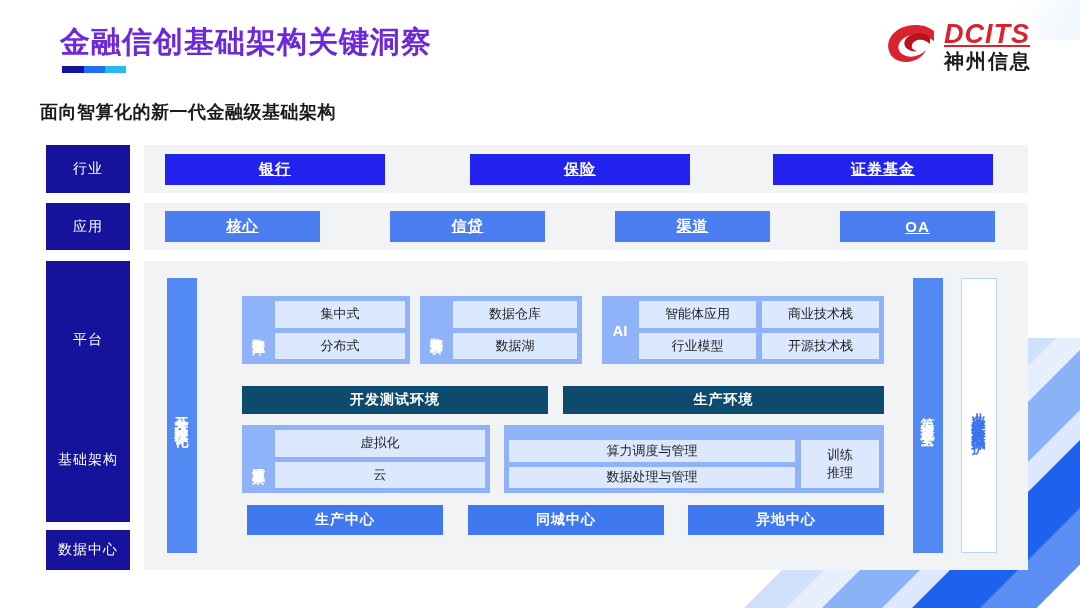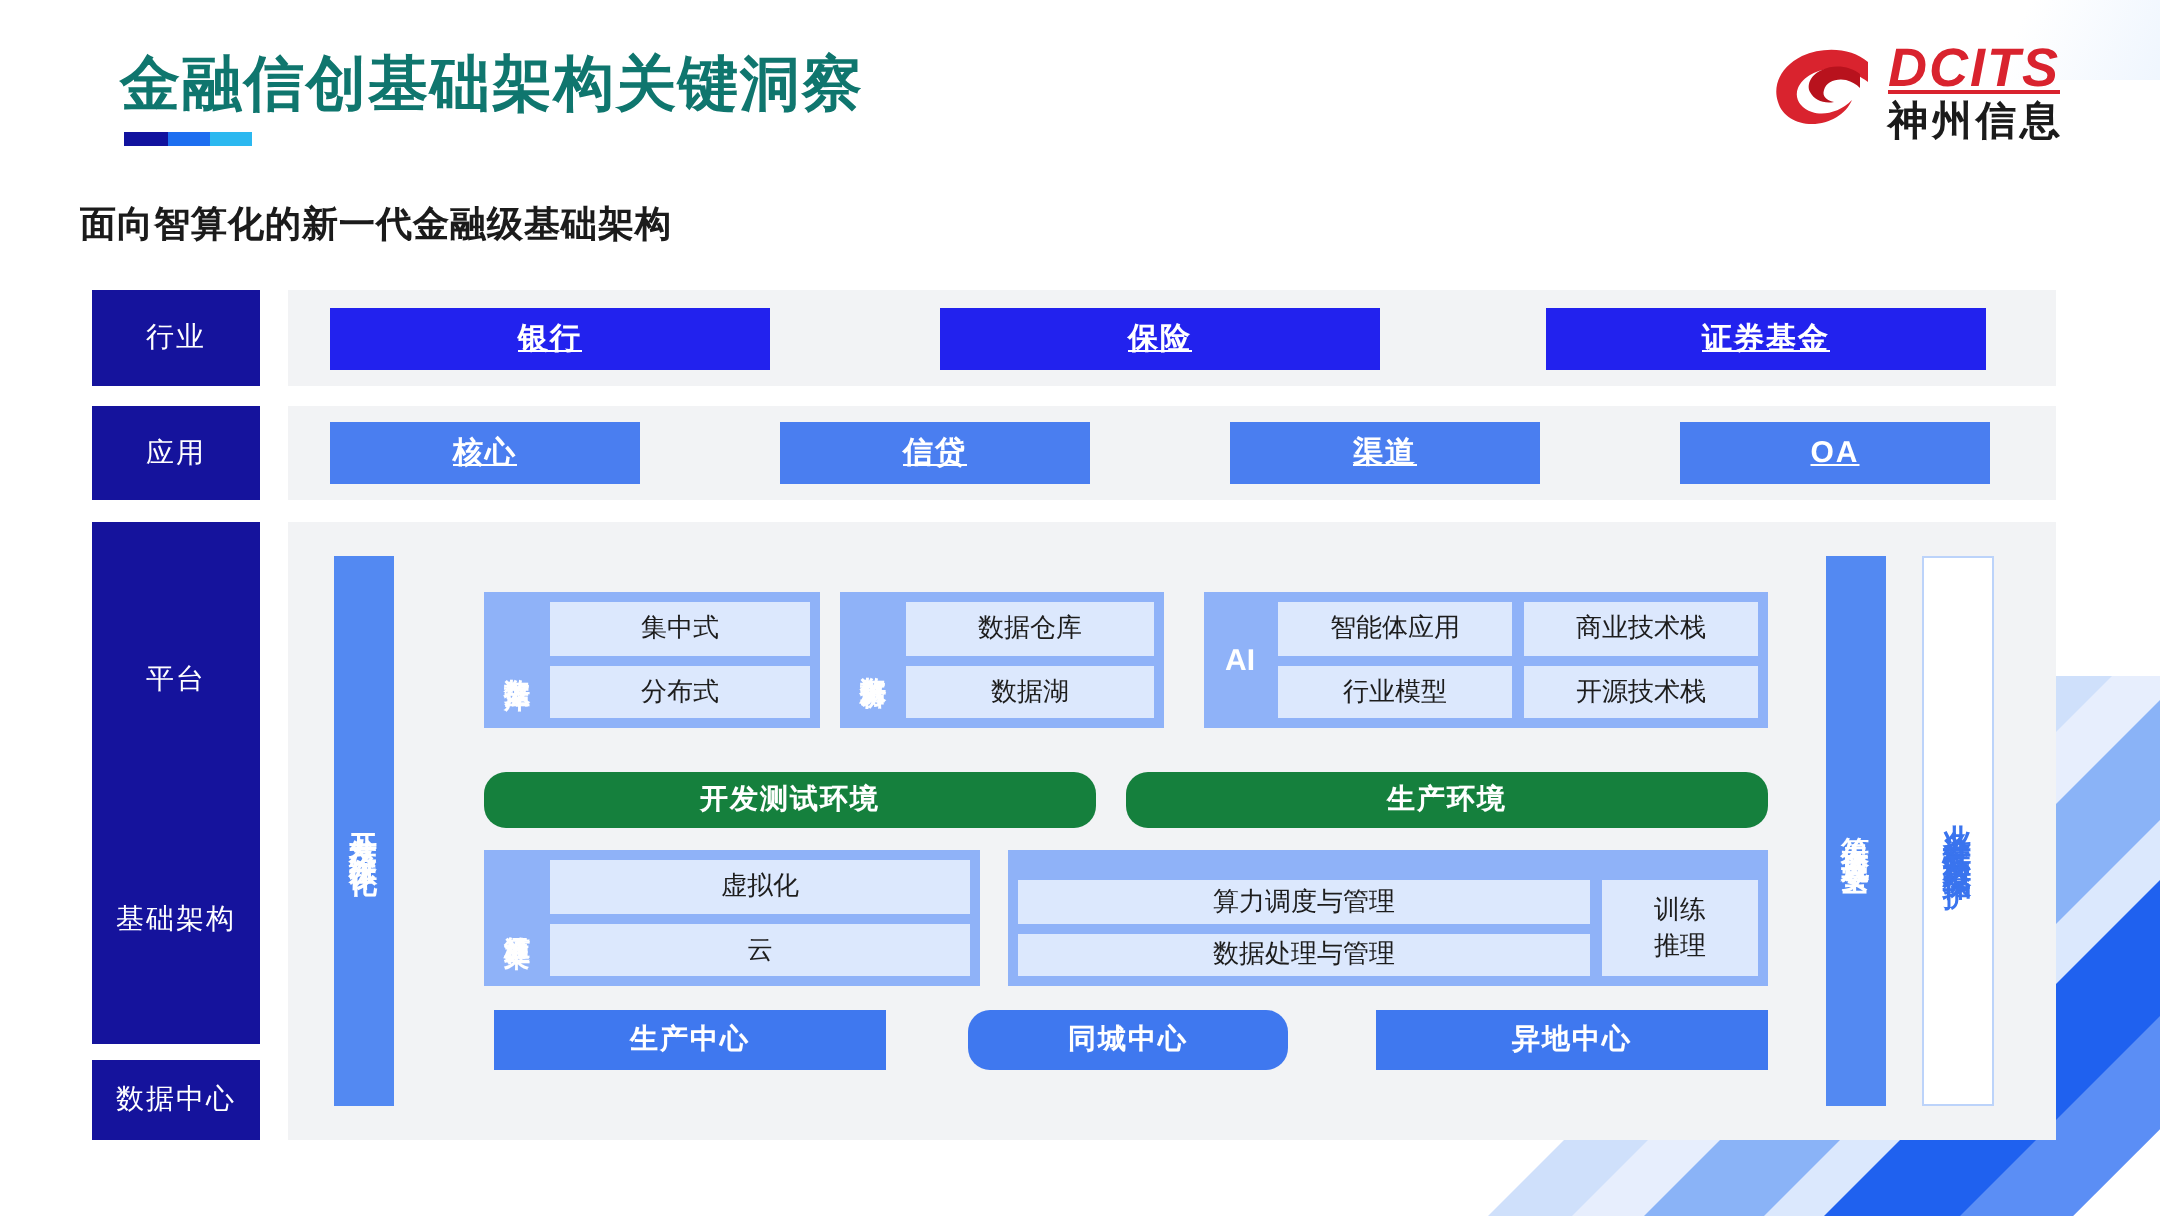--- a/index.html
+++ b/index.html
@@ -42,21 +42,21 @@
     width: 120px; height: 40px;
     background: linear-gradient(115deg, rgba(220,232,253,0) 40%, rgba(226,238,253,.55) 100%);
   }
 
   
   .header { position: absolute; left: 0; top: 0; width: 1080px; height: 92px; }
 
   .title {
     position: absolute; left: 60px; top: 22px;
     font-size: 30px; font-weight: bold;
-    color: #0f766e; letter-spacing: 1px;
+    color: #6d28d9; letter-spacing: 1px;
     white-space: nowrap;
   }
   .title-rule {
     position: absolute; left: 62px; top: 66px;
     width: 64px; height: 7px;
     display: flex;
   }
   .title-rule i { display: block; height: 100%; }
   .tr1 { width: 22px; background: #11129e; }
   .tr2 { width: 21px; background: #1d6ef0; }
@@ -194,36 +194,36 @@
     flex: 0 0 78px;
     background: #dce8fd;
     color: #1d1d1d; font-size: 13px;
     display: flex; align-items: center; justify-content: center;
     text-align: center; line-height: 1.35;
   }
 
   
   .envbar {
     position: absolute; height: 28px; top: 386px;
-    background: #15803d; color: #ffffff;
+    background: #0c4a6e; color: #ffffff;
     font-size: 14px; font-weight: bold; letter-spacing: 1px;
-    display: flex; align-items: center; justify-content: center; border-radius: 11px;
+    display: flex; align-items: center; justify-content: center;
   }
   .env-dev  { left: 242px; width: 306px; }
   .env-prod { left: 563px; width: 321px; }
 
   
   .dcchip {
     position: absolute; height: 30px; top: 505px;
     background: #3f78ef; color: #ffffff;
     font-size: 14px; font-weight: bold; letter-spacing: 1px;
     display: flex; align-items: center; justify-content: center;
   }
   .dc1 { left: 247px; width: 196px; }
-  .dc2 { left: 484px; width: 160px; border-radius: 11px; }
+  .dc2 { left: 468px; width: 196px; }
   .dc3 { left: 688px; width: 196px; }
 </style>
 </head>
 <body>
 
 <div id="slide">
 
   <div class="deco-top-right"></div>
   <div class="deco-wrap">
     <span class="stripe s1"></span>

